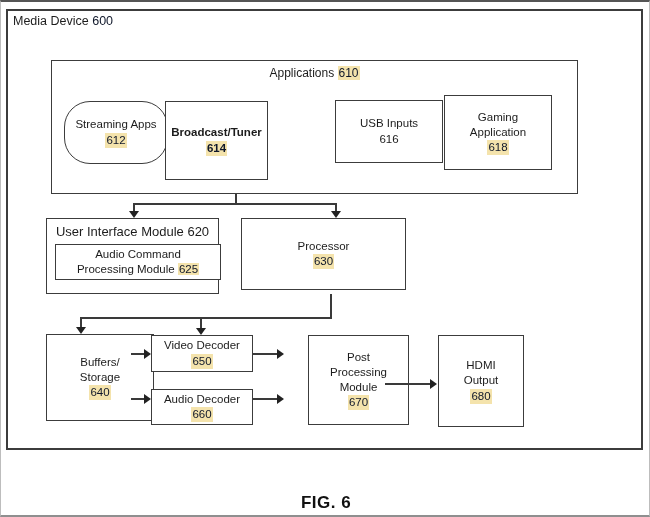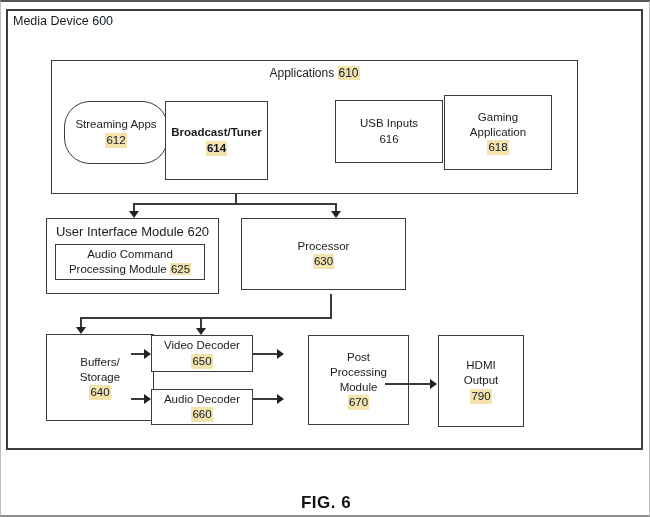--- a/index.html
+++ b/index.html
@@ -85,21 +85,21 @@
   <div class="tri-down" style="left:128px;top:209px;"></div>
   <div class="vline" style="left:334px;top:201px;width:2px;height:9px;"></div>
   <div class="tri-down" style="left:330px;top:209px;"></div>
 
   <div class="box uim" style="left:45px;top:216px;width:173px;height:76px;">
     <span class="uim-title">
       <span>User Interface Module</span>
       <span class="plain-ref">620</span>
     </span>
   </div>
-  <div class="box" style="left:54px;top:242px;width:150px;height:36px;">
+  <div class="box" style="left:54px;top:242px;width:166px;height:36px;">
     <span>Audio Command</span>
     <span>
       <span>Processing Module</span>
       <span class="num hl">625</span>
     </span>
   </div>
 
   <div class="box" style="left:240px;top:216px;width:165px;height:72px;">
     <span>Processor</span>
     <span class="num hl">630</span>
@@ -131,21 +131,21 @@
   <div class="box" style="left:283px;top:333px;width:101px;height:90px;margin-left:24px;">
     <span>Post</span>
     <span>Processing</span>
     <span>Module</span>
     <span class="num hl">670</span>
   </div>
 
   <div class="box" style="left:437px;top:333px;width:86px;height:92px;">
     <span>HDMI</span>
     <span>Output</span>
-    <span class="num hl">790</span>
+    <span class="num hl">680</span>
   </div>
 
   <div class="hline" style="left:130px;top:351px;width:14px;height:2px;"></div>
   <div class="tri-right" style="left:143px;top:347px;"></div>
 
   <div class="hline" style="left:130px;top:396px;width:14px;height:2px;"></div>
   <div class="tri-right" style="left:143px;top:392px;"></div>
 
   <div class="hline" style="left:252px;top:351px;width:25px;height:2px;"></div>
   <div class="tri-right" style="left:276px;top:347px;"></div>

